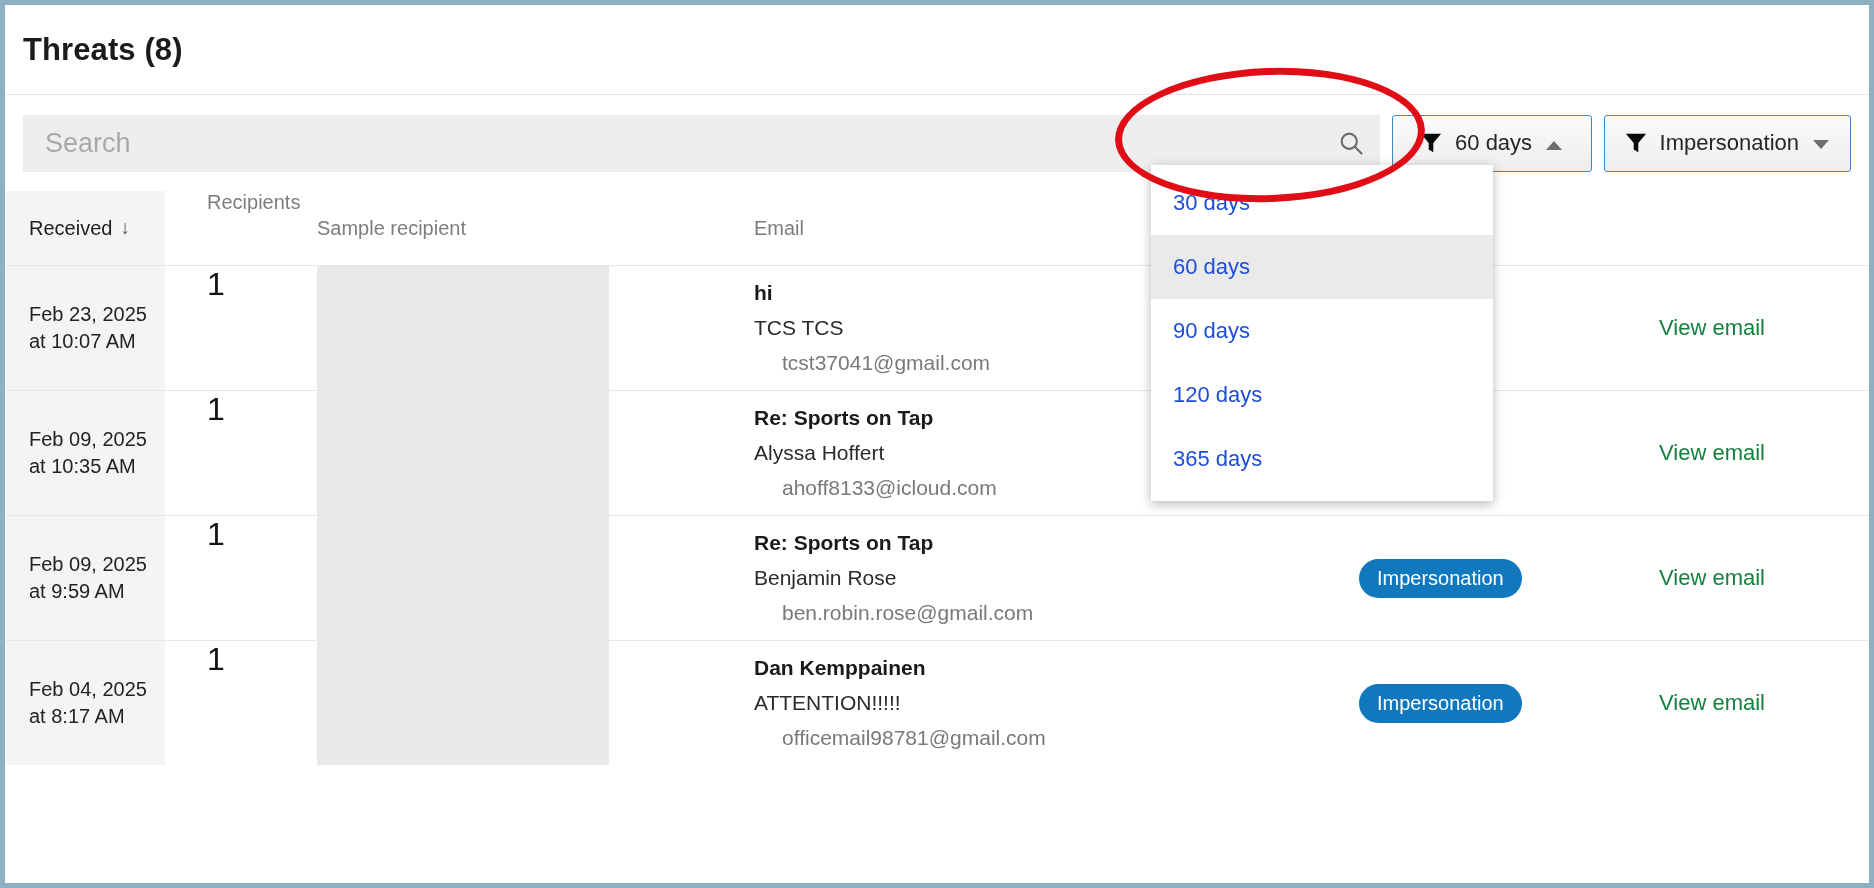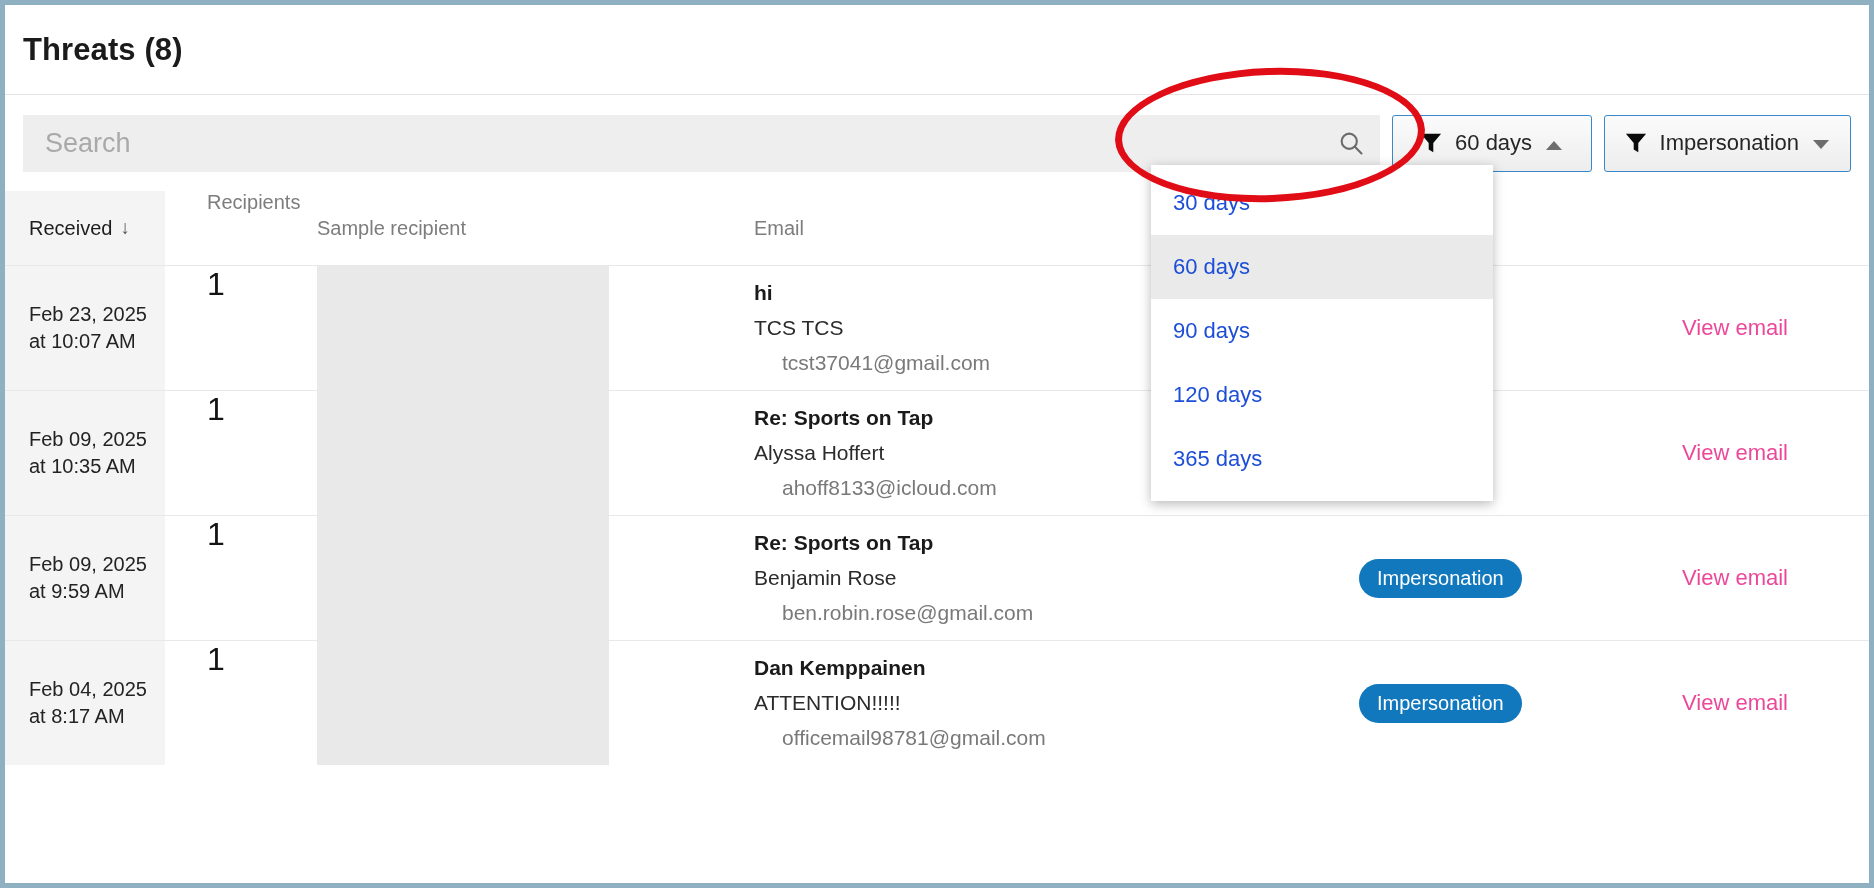--- a/index.html
+++ b/index.html
@@ -203,26 +203,25 @@
   }
   .badge {
     background: #1278be;
     color: #ffffff;
     font-size: 20px;
     border-radius: 999px;
     padding: 8px 18px;
     white-space: nowrap;
   }
   .view-link {
-    color: #ec4899;
+    color: #15803d;
     font-size: 22px;
     text-decoration: none;
     cursor: pointer;
     white-space: nowrap;
-    margin-left: 23px;
   }
 
   
   .annotation-ellipse {
     position: absolute;
     left: 1110px;
     top: 63px;
     width: 310px;
     height: 134px;
     border: 7px solid #e00d16;

